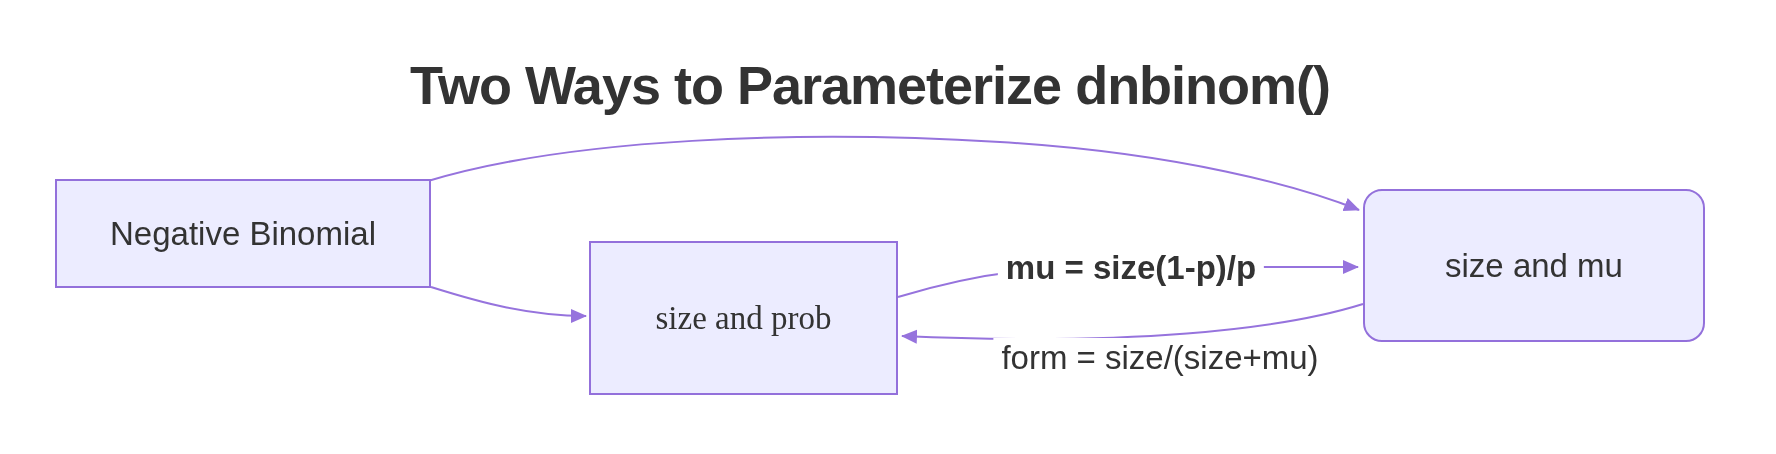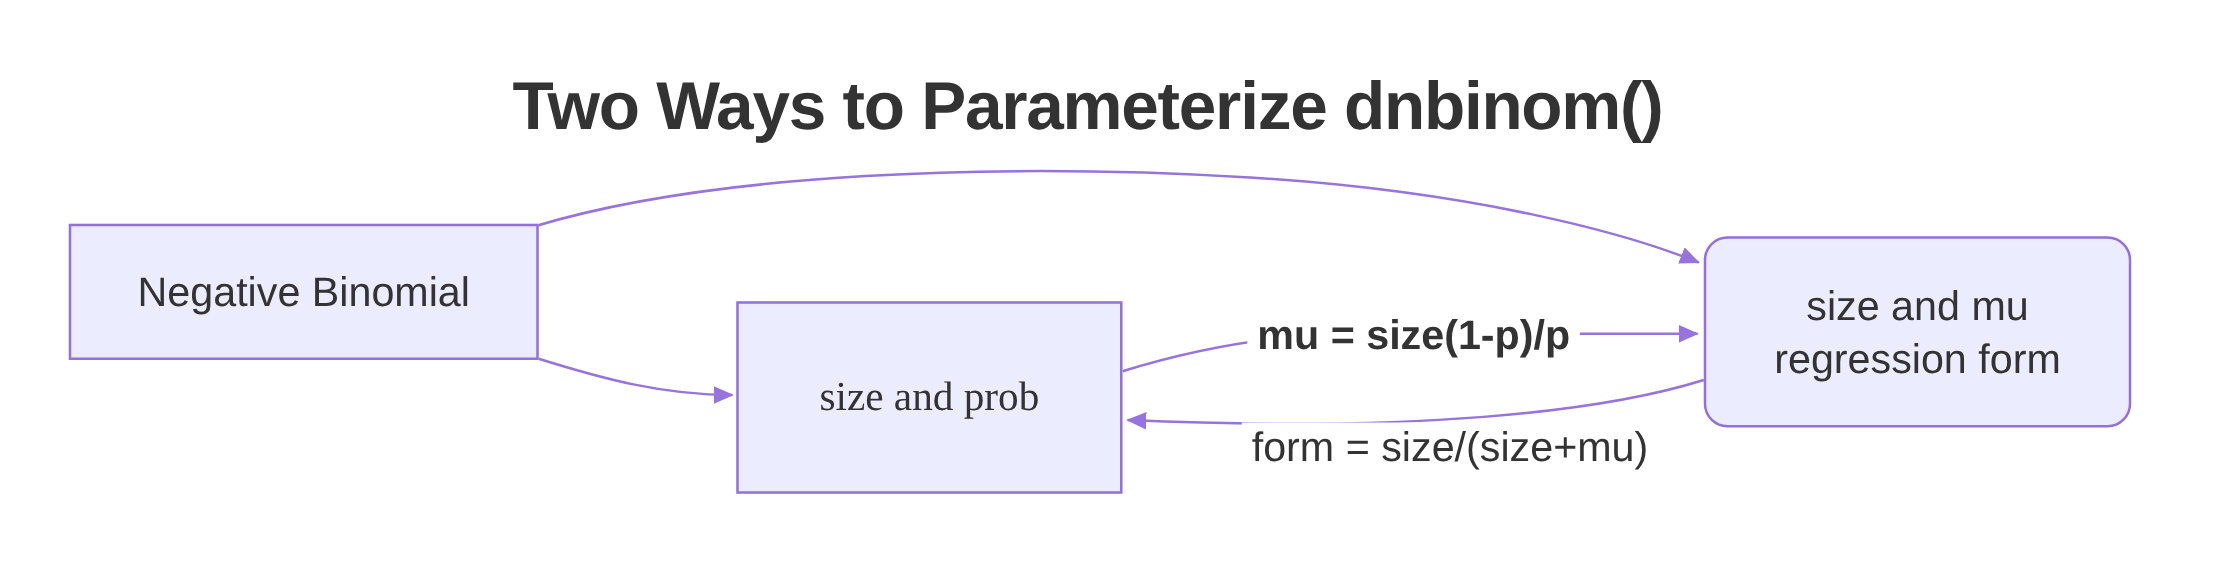--- a/index.html
+++ b/index.html
@@ -121,20 +121,19 @@
   <div class="node" id="node-negbin">
     <span>Negative Binomial</span>
   </div>
 
   <div class="node" id="node-classic">
     <span>size and prob</span>
   </div>
 
   <div class="node" id="node-regression">
     <span>size and mu</span>
-    <span>regression form</span>
   </div>
 
   <div class="edge-label" id="label-mu">mu = size(1-p)/p</div>
 
   <div class="edge-label" id="label-prob">form = size/(size+mu)</div>
 
 </div>
 
 </body></html>

